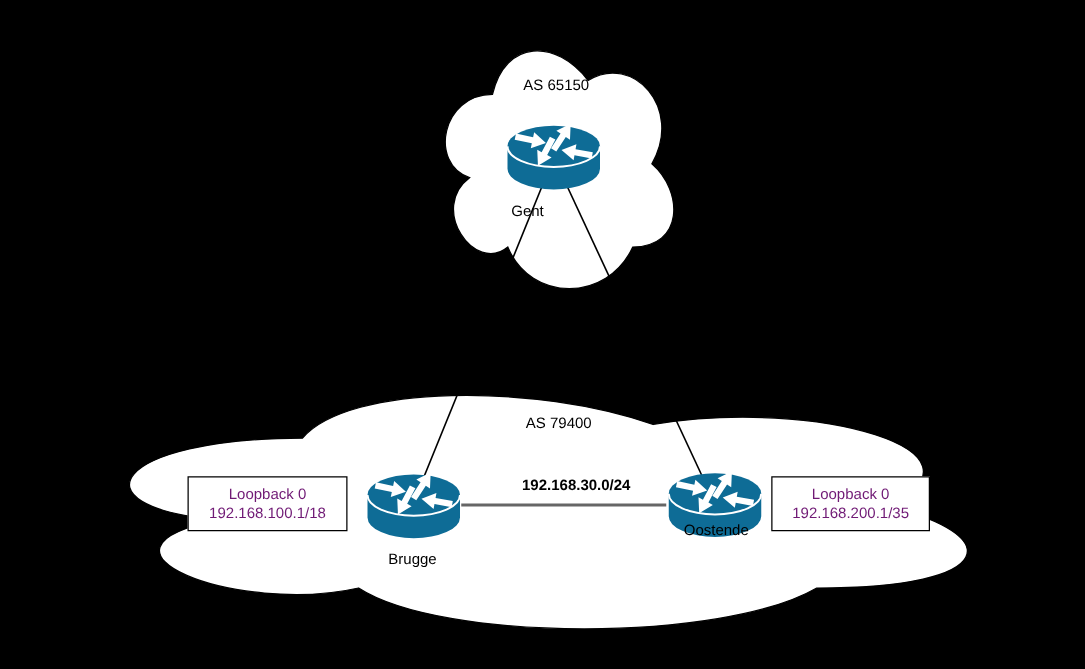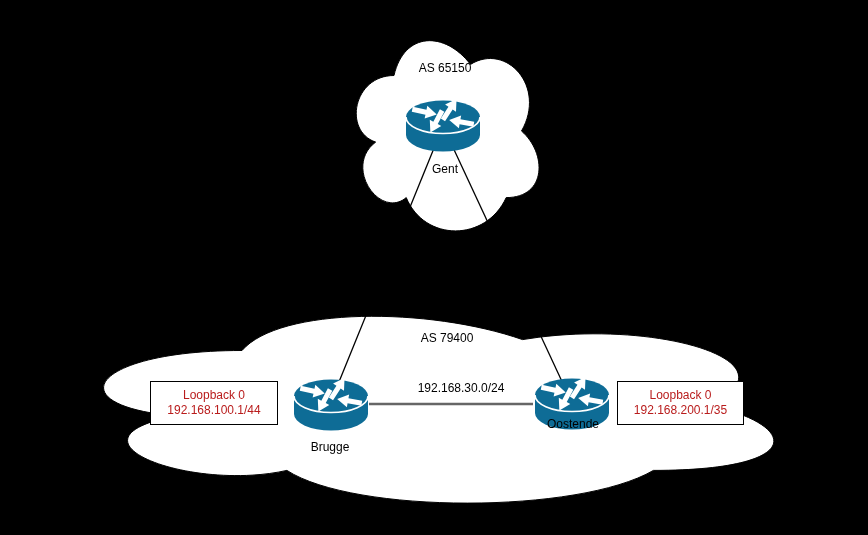--- a/index.html
+++ b/index.html
@@ -17,27 +17,27 @@
   .canvas > svg { position: absolute; left: 0; top: 0; }
   .lbl {
     position: absolute;
     transform: translateX(-50%);
     color: #000;
     font-size: 12px;
     line-height: 14px;
     white-space: nowrap;
     text-align: center;
   }
-  .lbl.bold { font-weight: normal; }
+  .lbl.bold { font-weight: bold; }
   .loopback-box {
     position: absolute;
     box-sizing: border-box;
     background: #ffffff;
     border: 1px solid #000000;
-    color: #b91c1c;
+    color: #701a75;
     font-size: 12px;
     line-height: 15px;
     display: flex;
     flex-direction: column;
     align-items: center;
     justify-content: center;
     text-align: center;
   }
 </style>
 </head>
@@ -80,33 +80,33 @@
 
     <line x1="369" y1="404" x2="533" y2="404" stroke="#666666" stroke-width="2.4"></line>
 
     <use href="#router" x="404" y="98"></use>
     <use href="#router" x="292" y="377"></use>
     <use href="#router" x="533" y="376"></use>
   </svg>
 
   <div class="lbl" style="left:445px; top:61px;">AS 65150</div>
 
-  <div class="lbl" style="left:445px; top:162px;">Gent</div>
+  <div class="lbl" style="left:422px; top:162px;">Gent</div>
 
   <div class="lbl" style="left:447px; top:331px;">AS 79400</div>
 
   <div class="lbl bold" style="left:461px; top:381px;">192.168.30.0/24</div>
 
   <div class="lbl" style="left:330px; top:440px;text-align:center;">Brugge</div>
 
   <div class="lbl" style="left:573px; top:417px;">Oostende</div>
 
   <div class="loopback-box" style="left:150px; top:381px; width:128px; height:44px;">
     <div>Loopback 0</div>
-    <div>192.168.100.1/44</div>
+    <div>192.168.100.1/18</div>
   </div>
 
   <div class="loopback-box" style="left:617px; top:381px; width:127px; height:44px;">
     <div>Loopback 0</div>
     <div>192.168.200.1/35</div>
   </div>
 
 </div>
 
 </body></html>

